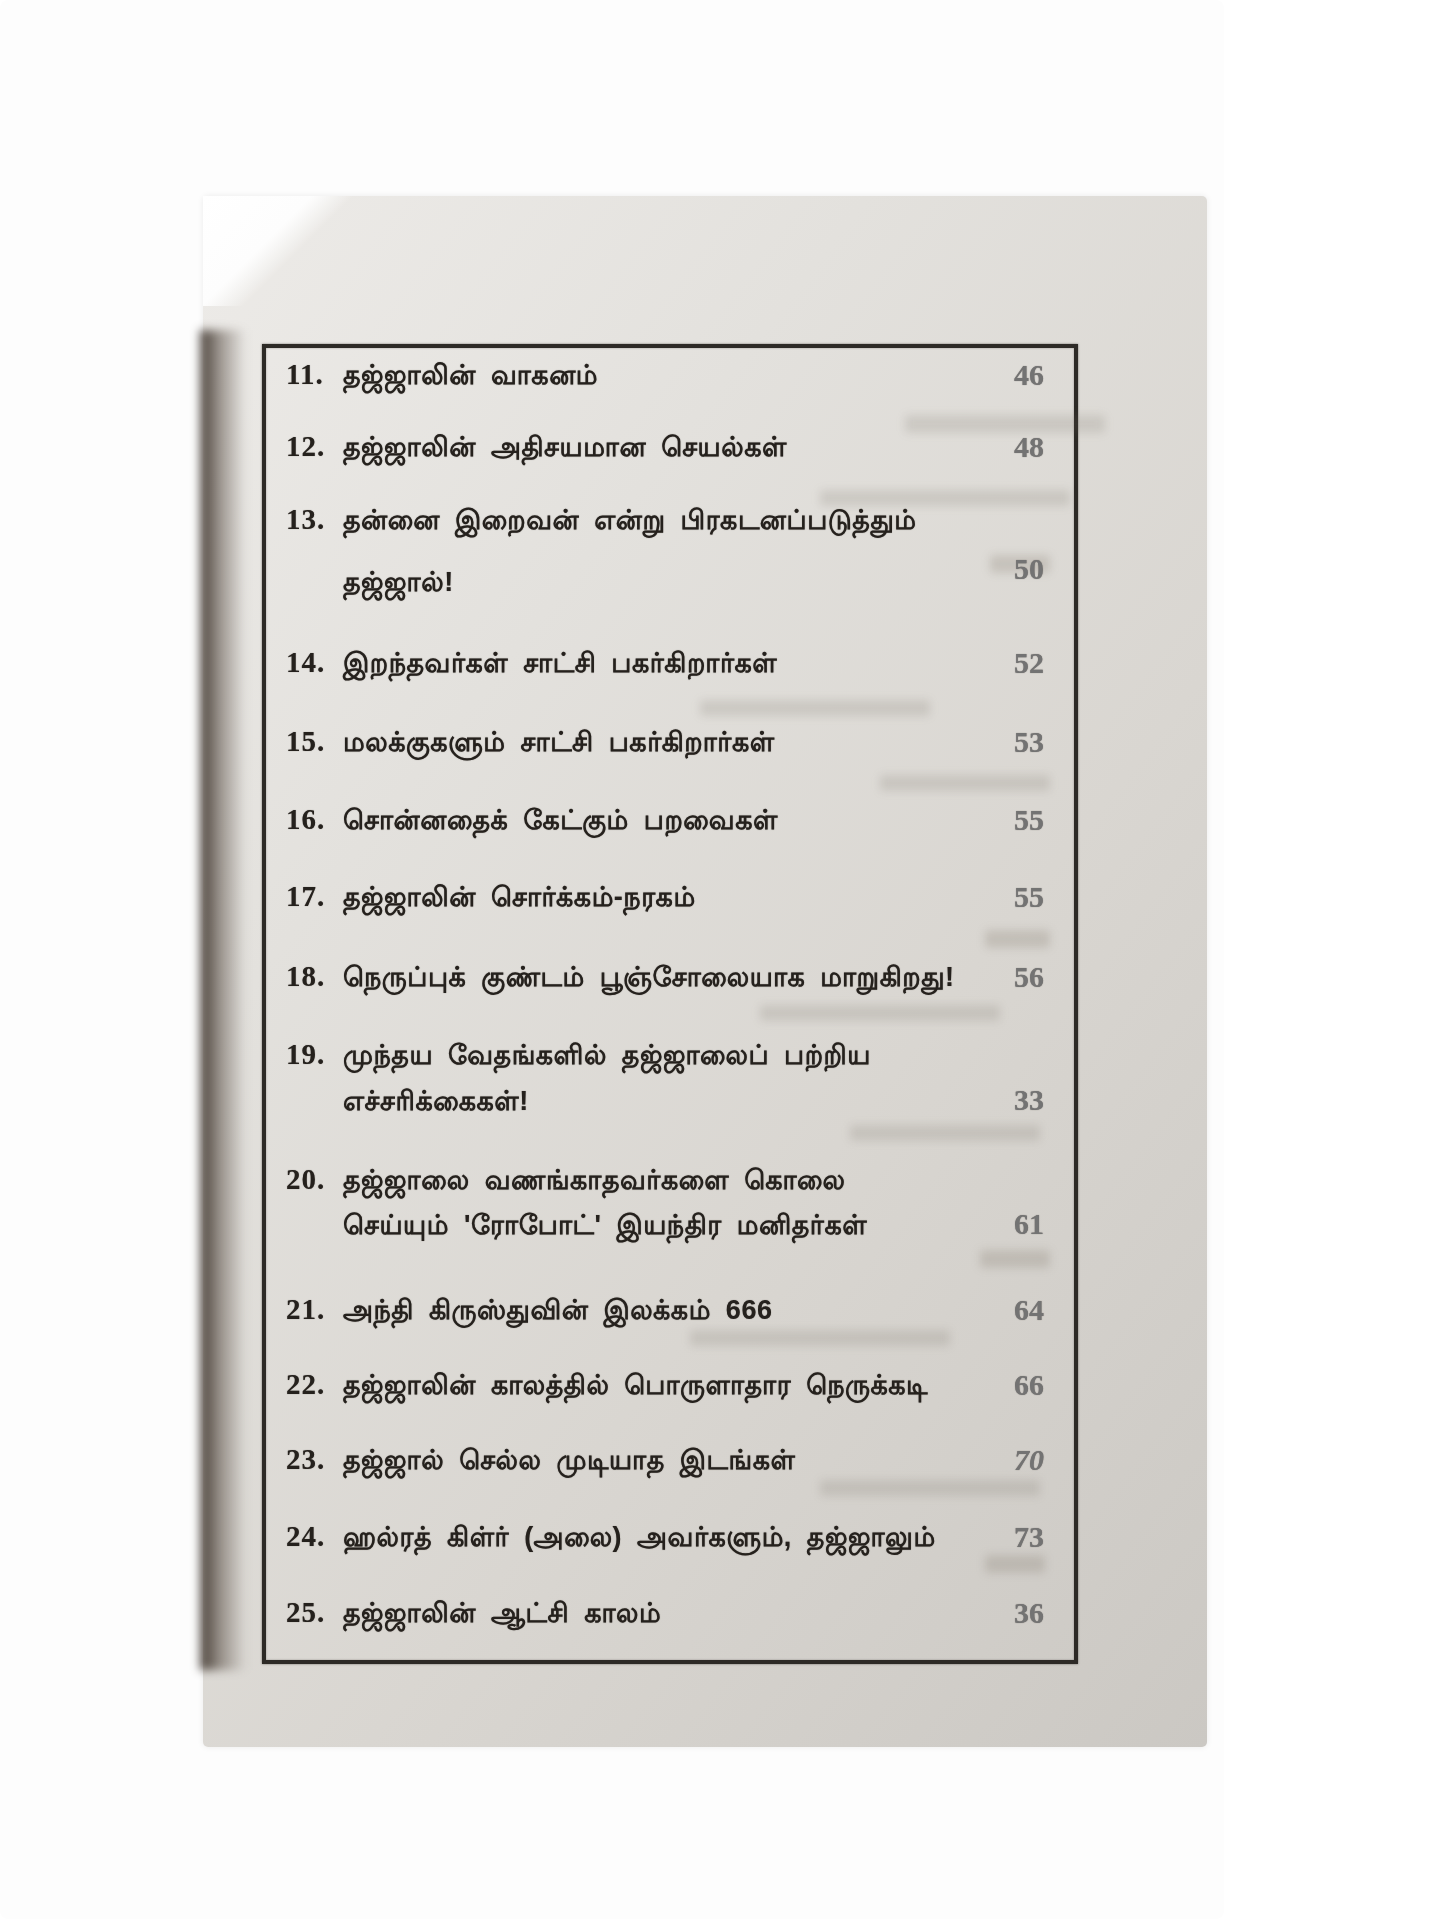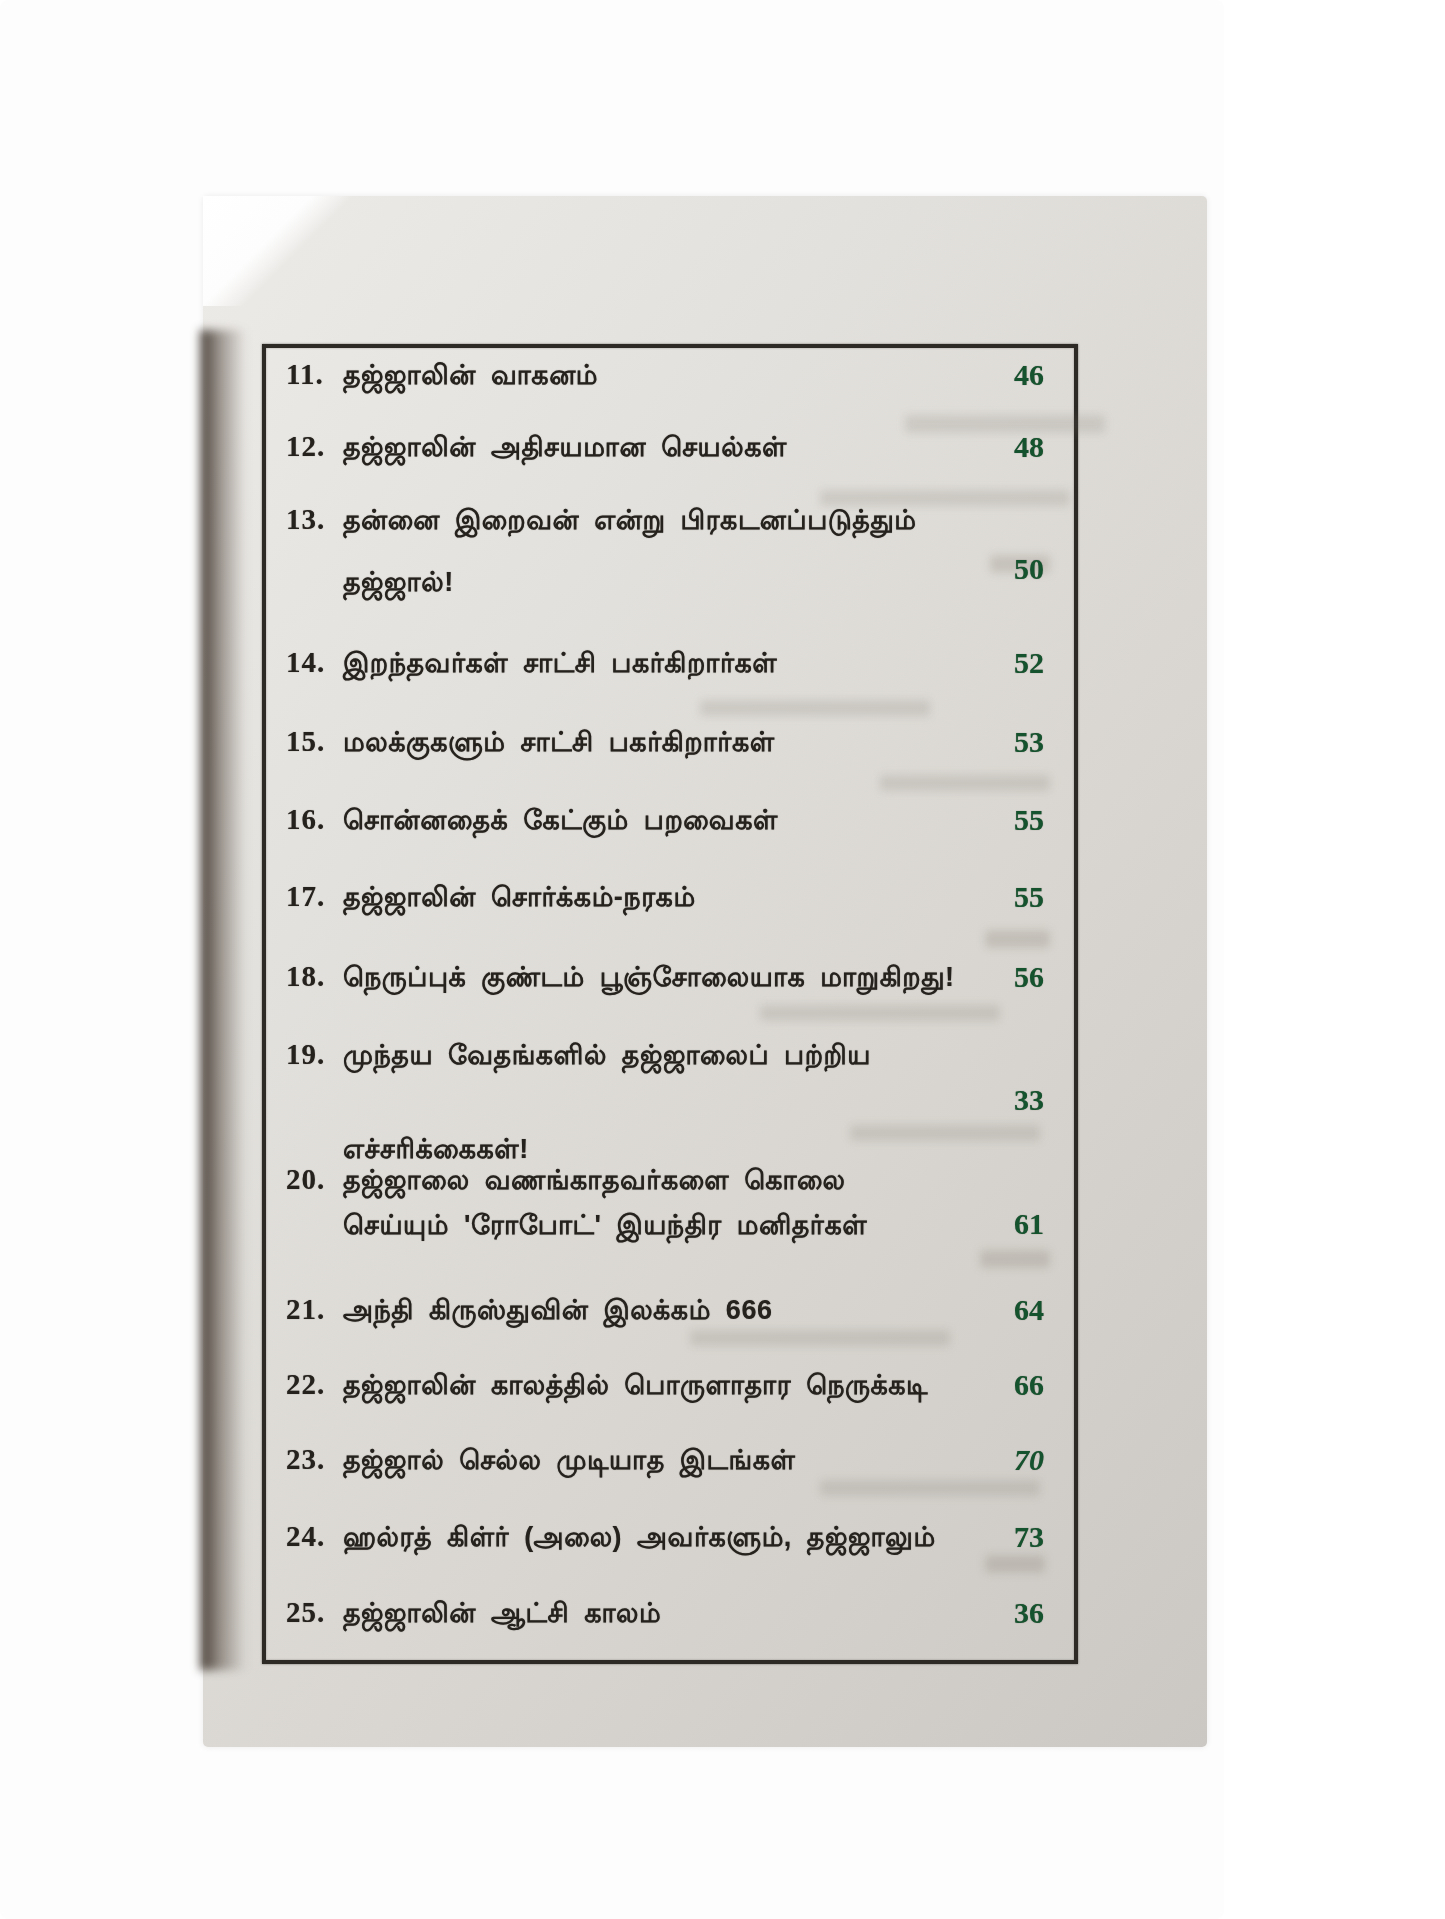--- a/index.html
+++ b/index.html
@@ -44,21 +44,21 @@
     font-family:"Liberation Serif",serif;
     font-size:29px;font-weight:700;letter-spacing:1px;
   }
   .title{
     font-size:27px;font-weight:700;letter-spacing:0.5px;word-spacing:7px;
   }
   .cont .title{margin-left:57px;}
   .pageno{
     position:absolute;left:958px;width:86px;text-align:right;
     font-family:"Liberation Serif",serif;
-    font-size:30px;font-weight:700;color:#14532d;
+    font-size:30px;font-weight:700;color:#737373;
     text-shadow:0 0 1px rgba(45,38,32,0.55);
     white-space:nowrap;
   }
   
   .ghost{
     position:absolute;background:rgba(108,99,86,0.16);
     filter:blur(4px);border-radius:4px;
   }
   .ghost.num{background:rgba(108,99,86,0.20);}
 </style>
@@ -124,21 +124,21 @@
   <div class="pageno" style="top:880px;">55</div>
 
   <div class="row" style="top:960px;">
     <span class="no">18.</span><span class="title">நெருப்புக் குண்டம் பூஞ்சோலையாக மாறுகிறது!</span>
   </div>
   <div class="pageno" style="top:960px;">56</div>
 
   <div class="row" style="top:1038px;">
     <span class="no">19.</span><span class="title">முந்தய வேதங்களில் தஜ்ஜாலைப் பற்றிய</span>
   </div>
-  <div class="row cont" style="top:1086px;margin-top:48px;">
+  <div class="row cont" style="top:1086px;">
     <span class="title">எச்சரிக்கைகள்!</span>
   </div>
   <div class="pageno" style="top:1083px;">33</div>
 
   <div class="row" style="top:1163px;">
     <span class="no">20.</span><span class="title">தஜ்ஜாலை வணங்காதவர்களை கொலை</span>
   </div>
   <div class="row cont" style="top:1210px;">
     <span class="title">செய்யும் 'ரோபோட்' இயந்திர மனிதர்கள்</span>
   </div>

